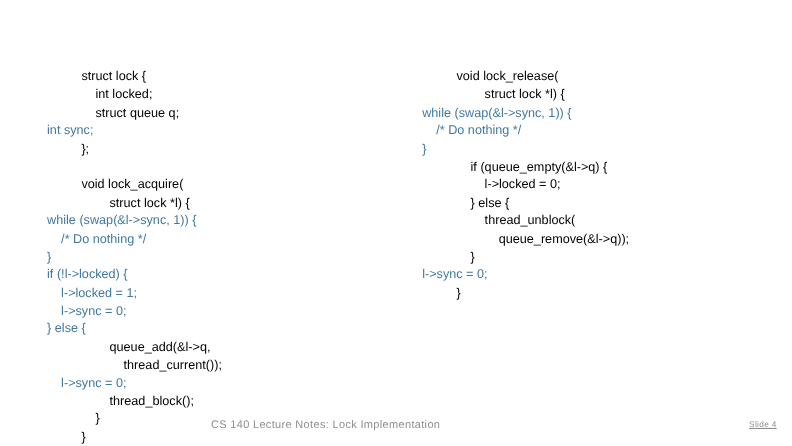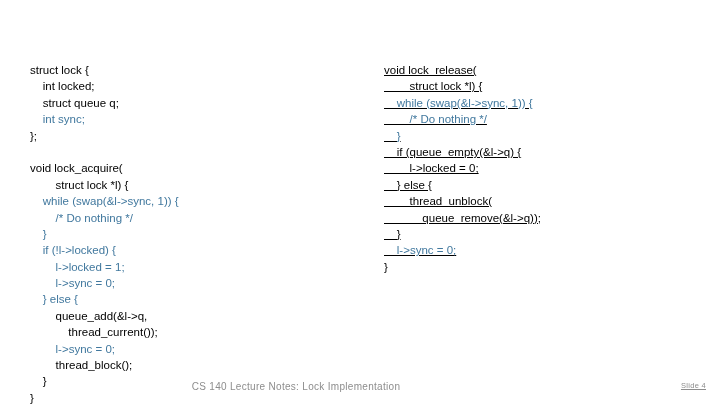--- a/index.html
+++ b/index.html
@@ -40,33 +40,32 @@
     line-height: 16.4px;
     color: #000000;
     white-space: pre;
   }
   #code-left {
     left: 30px;
     top: 62px;
     width: 330px;
   }
   #code-right {
-    left: 384px;
+    left: 371px;
     top: 62px;
     width: 330px;
-    text-decoration: underline;
   }
   .code-line {
     white-space: pre;
     height: 16.4px;
   }
   .code-line.blank {
     height: 16.4px;
   }
-  .c-black { color: #000000; }
+  .c-black { color: #000000; margin-left: 44px; }
   .c-blue  { color: #41789e; }
 
   #footer-center {
     position: absolute;
     left: 0;
     top: 381px;
     width: 592px;
     text-align: center;
     font-size: 10px;
     color: #8d8d8d;

